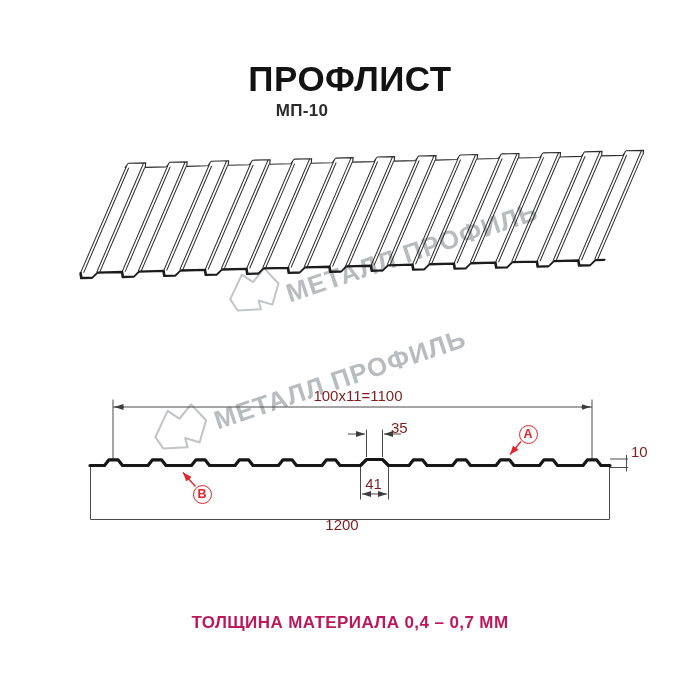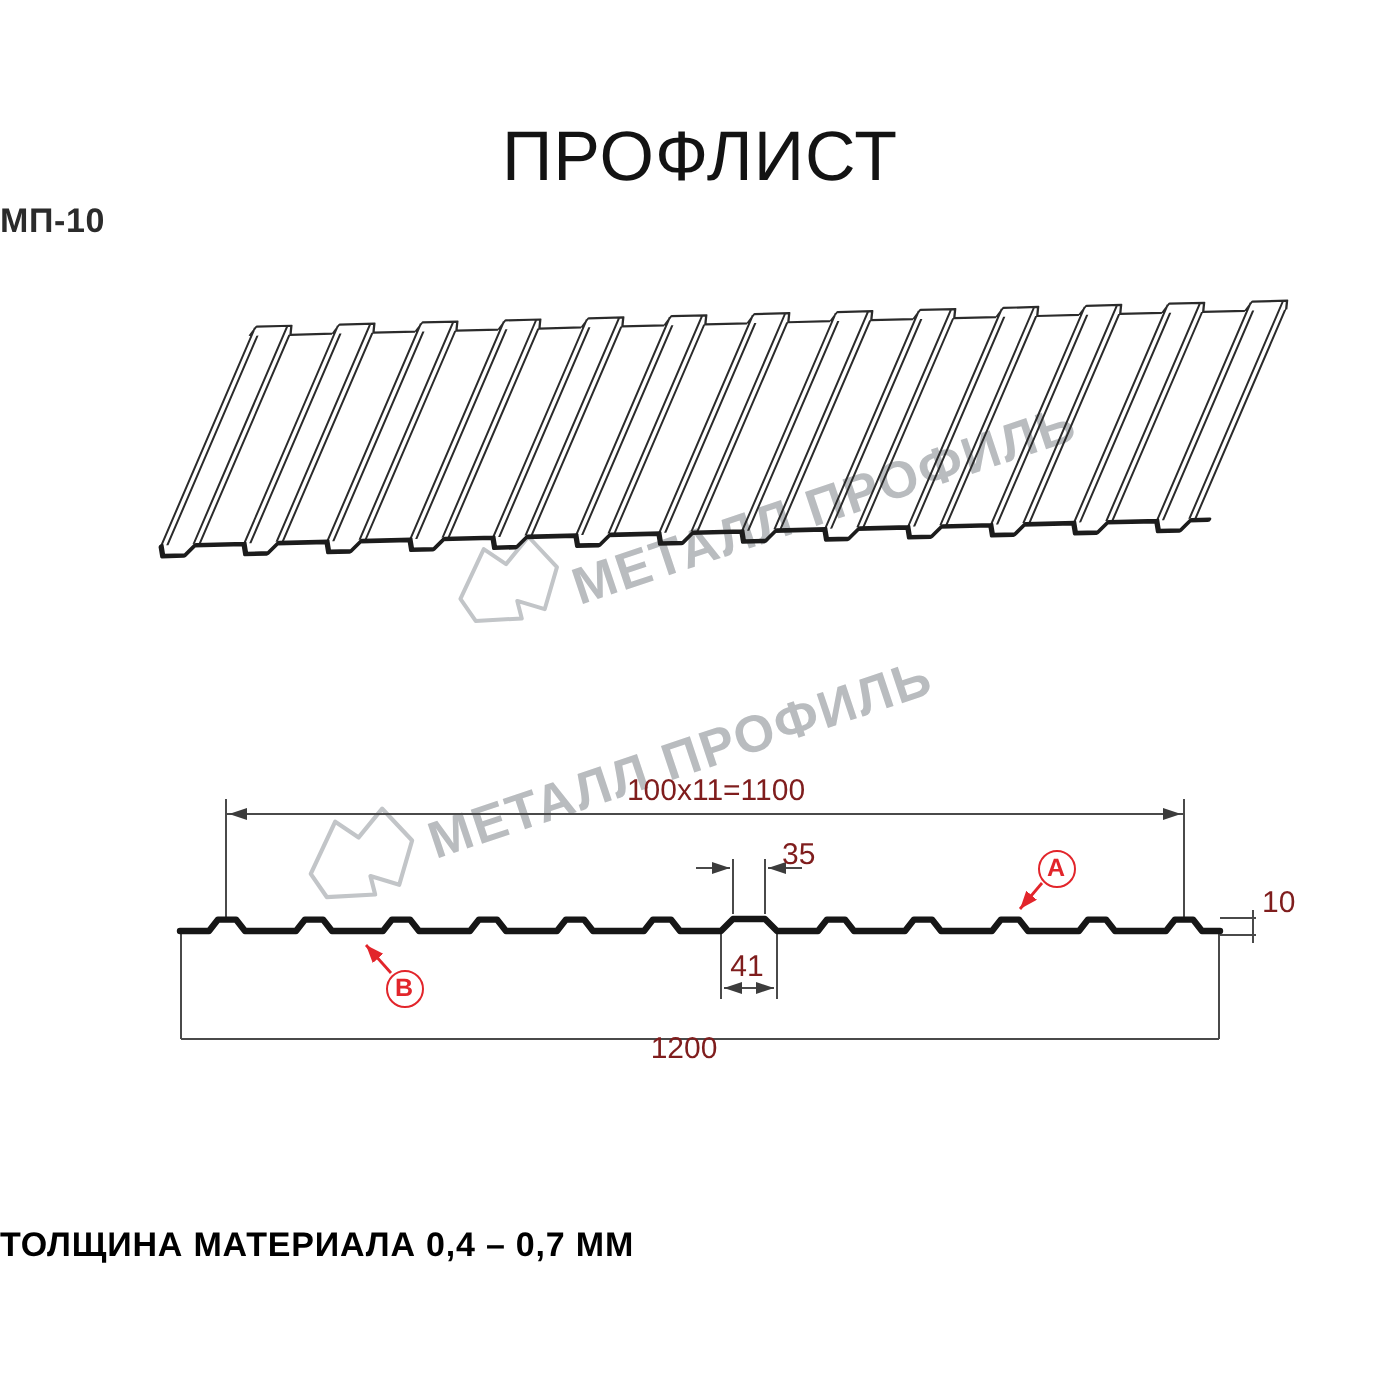--- a/index.html
+++ b/index.html
@@ -1,28 +1,28 @@
 <!DOCTYPE html>
 <html><head>
 <meta charset="utf-8">
 <style>
   *{margin:0;padding:0;box-sizing:border-box}
   html,body{width:700px;height:700px}
   body{background:#ffffff;font-family:"Liberation Sans",sans-serif;position:relative;overflow:hidden}
   .abs{position:absolute}
-  .title{top:59px;left:0;width:700px;text-align:center;font-size:35px;font-weight:normal;letter-spacing:.5px;color:#131313}
-  .subtitle{top:101px;left:0;width:604px;font-size:17px;font-weight:bold;color:#2b2b2b;letter-spacing:.3px}
+  .title{top:59px;left:0;width:700px;text-align:center;font-size:35px;font-weight:bold;letter-spacing:.5px;color:#131313}
+  .subtitle{top:101px;left:0;width:604px;text-align:center;font-size:17px;font-weight:bold;color:#2b2b2b;letter-spacing:.3px}
   .wm{color:#b9bcbf;font-size:26px;font-weight:bold;letter-spacing:1px;white-space:nowrap;transform-origin:0 50%;line-height:26px}
   .wm1{left:287px;top:281px;transform:rotate(-18.5deg)}
   .wm2{left:215px;top:408px;transform:rotate(-18.5deg)}
   .dim{color:#7f1d1d;font-size:15px;white-space:nowrap;line-height:15px}
   .dim.center{text-align:center}
   .badge{width:19px;height:19px;border:1.7px solid #e2252b;border-radius:50%;color:#e2252b;
          font-size:12.5px;font-weight:bold;display:flex;align-items:center;justify-content:center;line-height:1}
-  .footer{top:613px;left:0;width:700px;font-size:17px;font-weight:bold;color:#000000;letter-spacing:.4px}
+  .footer{top:613px;left:0;width:700px;text-align:center;font-size:17px;font-weight:bold;color:#be185d;letter-spacing:.4px}
   svg.layer{position:absolute;left:0;top:0}
 </style>
 </head>
 <body>
 
 <div class="abs wm wm1">МЕТАЛЛ ПРОФИЛЬ</div>
 <div class="abs wm wm2">МЕТАЛЛ ПРОФИЛЬ</div>
 
 <svg class="layer" width="700" height="700" viewBox="0 0 700 700">
   <defs>

